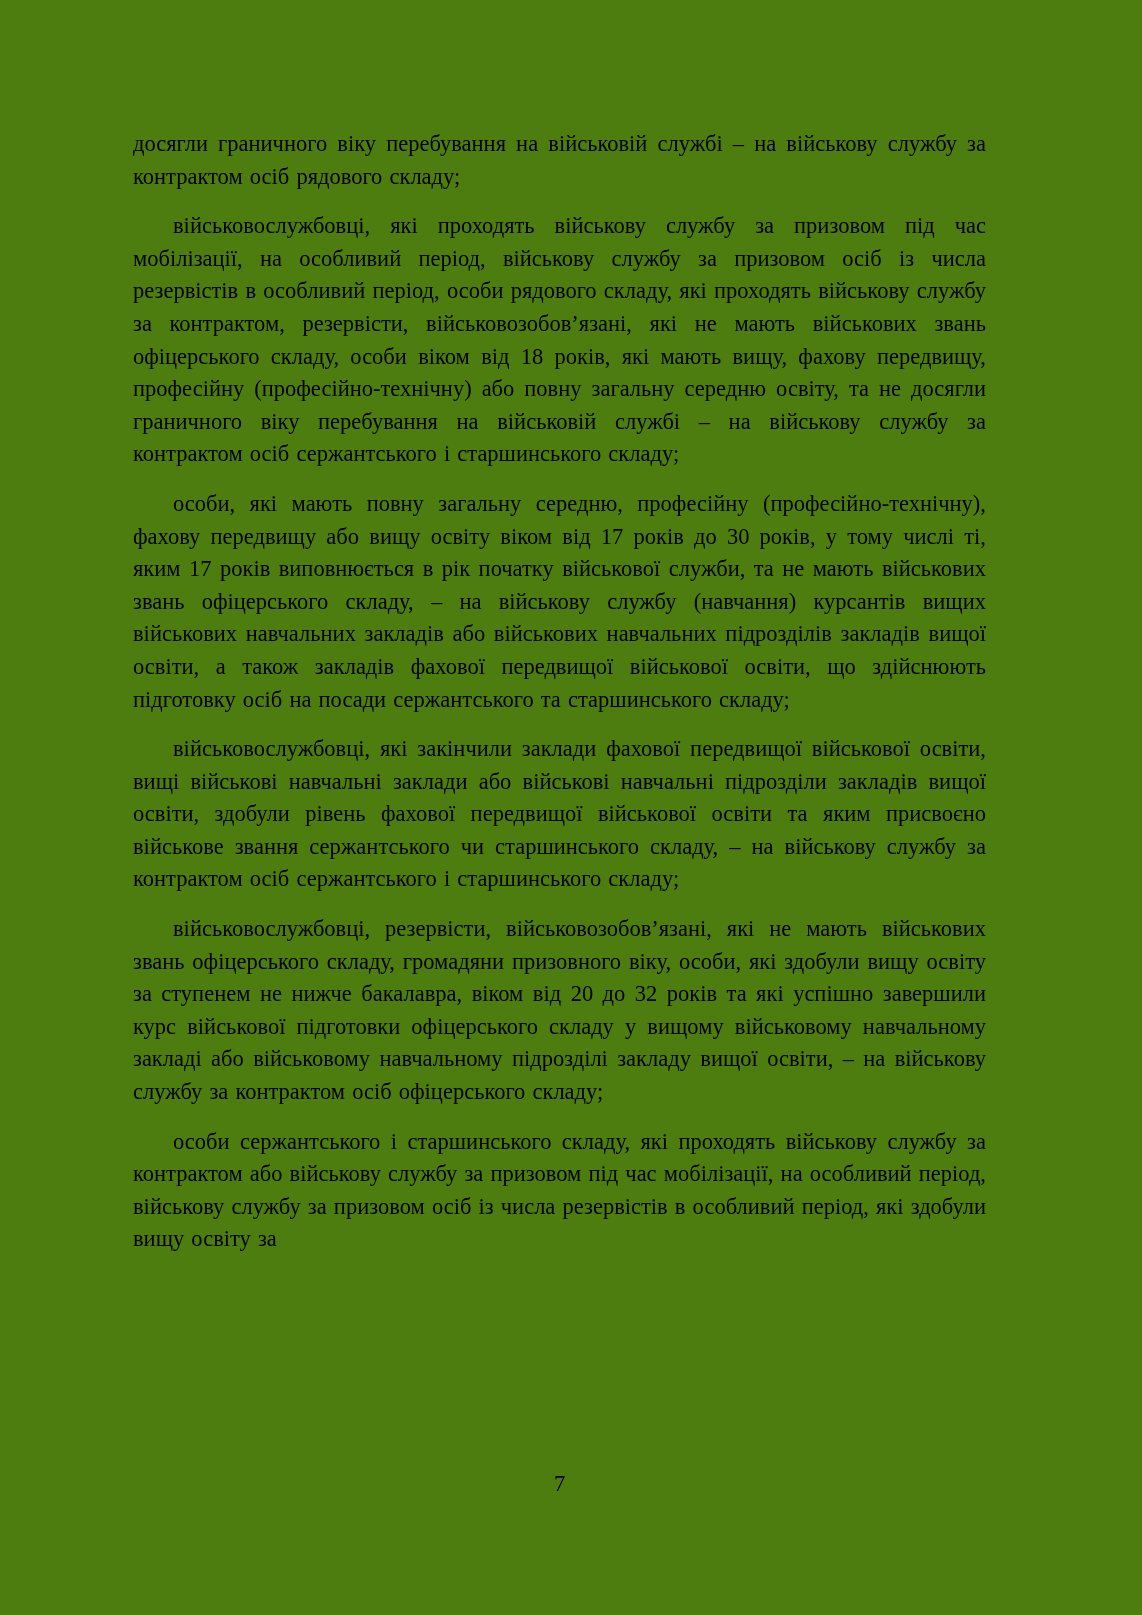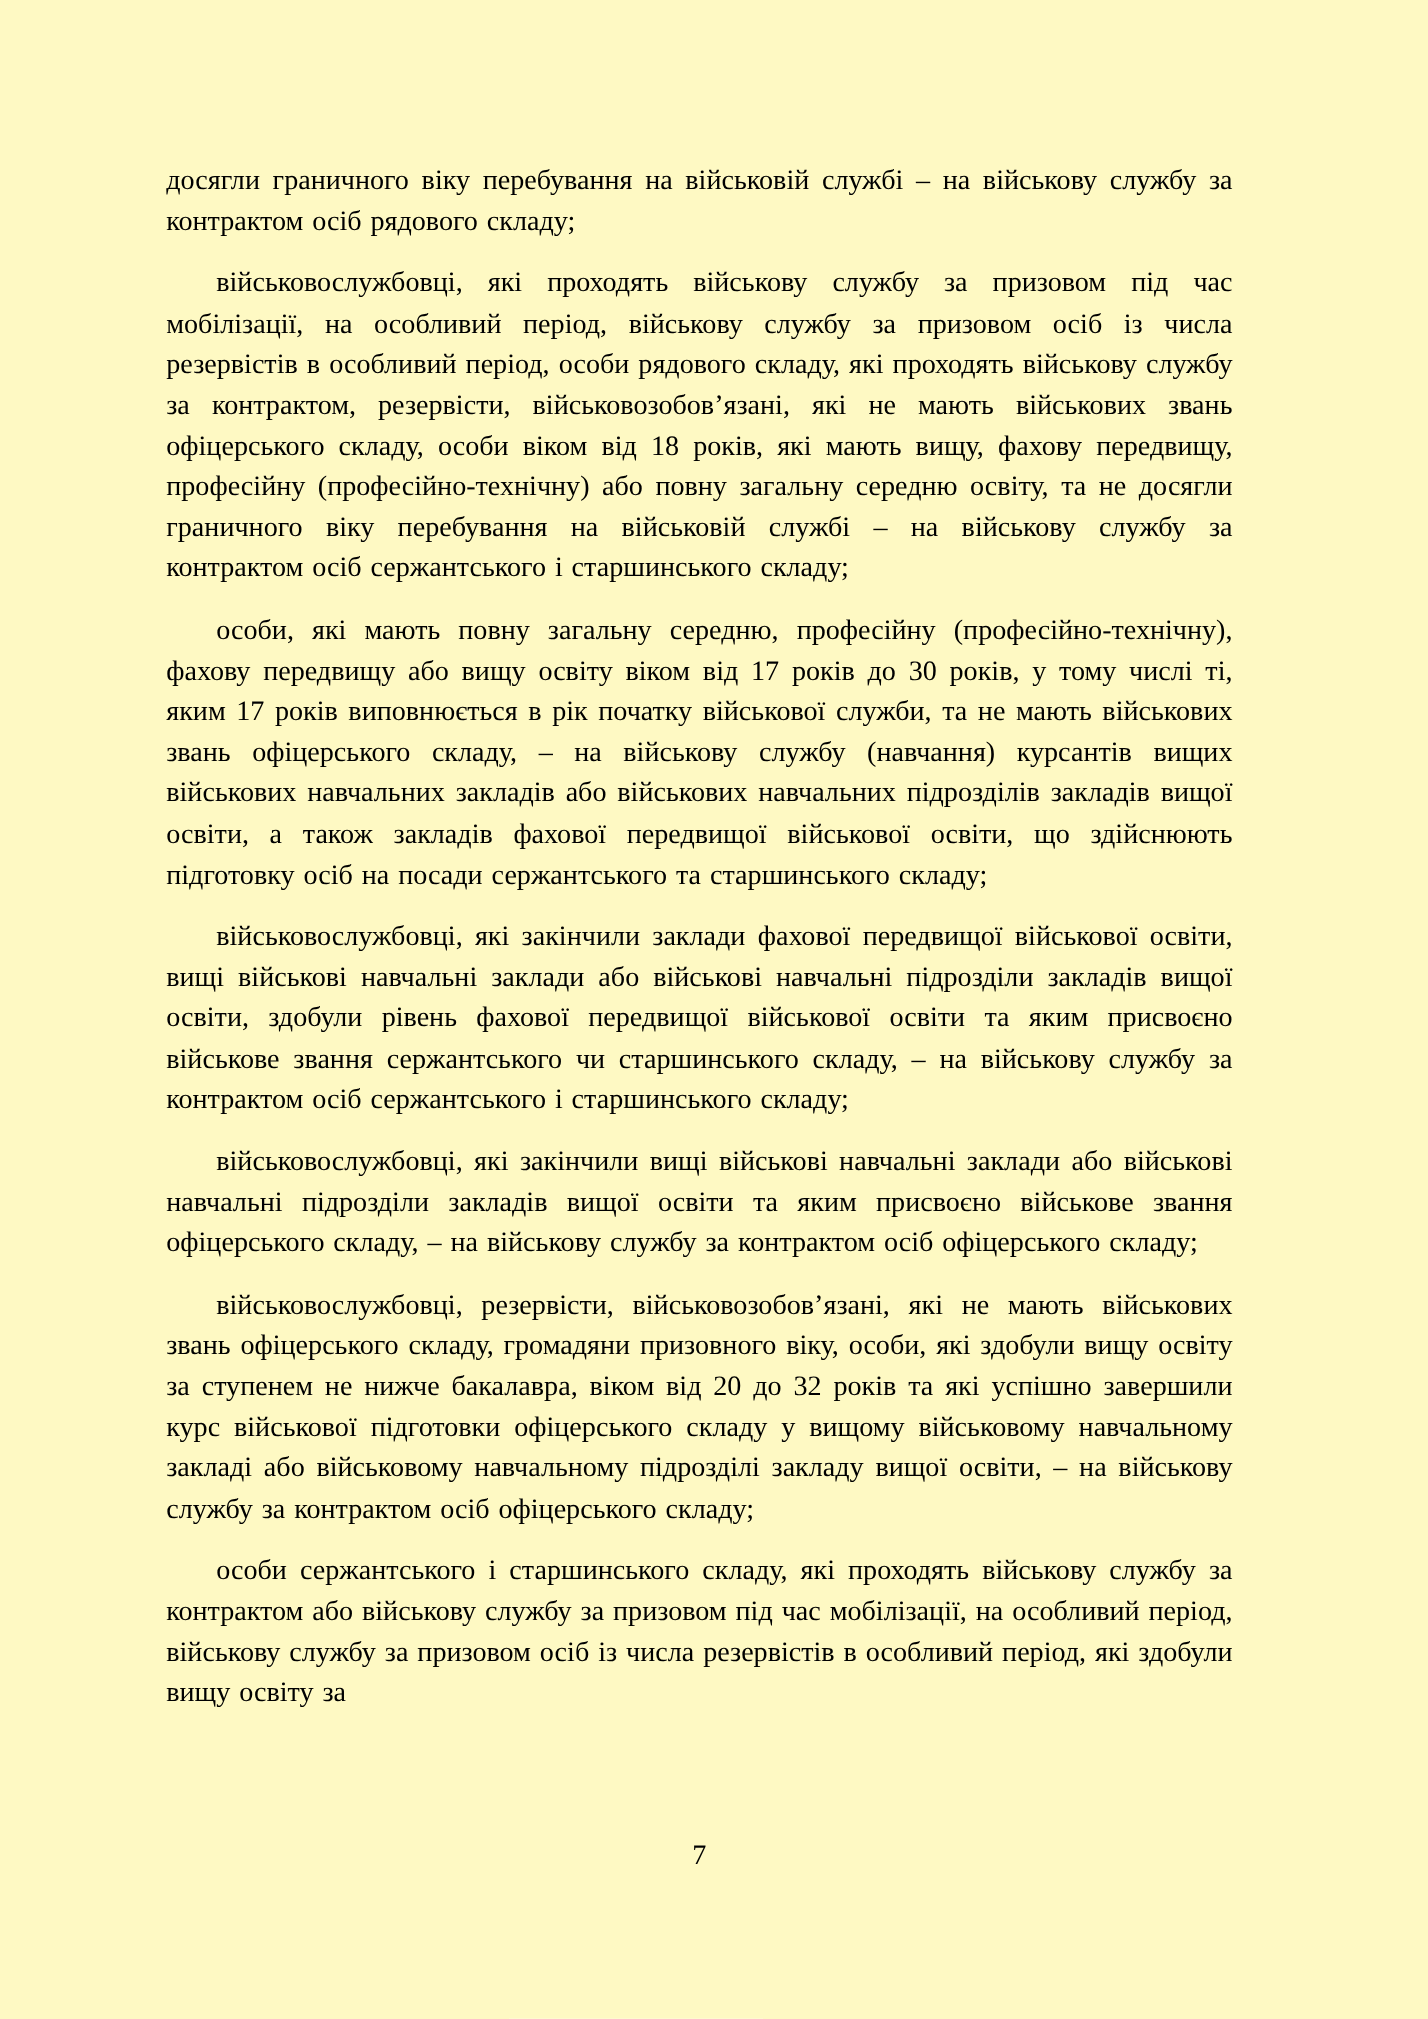--- a/index.html
+++ b/index.html
@@ -9,21 +9,21 @@
   body {
     width: 1142px;
     height: 1615px;
     background: #ffffff;
     position: relative;
     overflow: hidden;
   }
   .page {
     position: absolute;
     inset: 0;
-    background: #fef9c3;
+    background: #4d7c0f;
     color: #000000;
     font-family: "Liberation Serif", "DejaVu Serif", serif;
   }
   .content {
     position: absolute;
     top: 128px;
     left: 133px;
     width: 853px;
     font-size: 22.5px;
     line-height: 32.6px;
@@ -51,18 +51,17 @@
 </style>
 </head>
 <body>
 
 <div class="page">
   <div class="content" id="paragraphs-container">
       <p class="para">досягли граничного віку перебування на військовій службі – на військову службу за контрактом осіб рядового складу;</p>
       <p class="para indent">військовослужбовці, які проходять військову службу за призовом під час мобілізації, на особливий період, військову службу за призовом осіб із числа резервістів в особливий період, особи рядового складу, які проходять військову службу за контрактом, резервісти, військовозобов’язані, які не мають військових звань офіцерського складу, особи віком від 18 років, які мають вищу, фахову передвищу, професійну (професійно-технічну) або повну загальну середню освіту, та не досягли граничного віку перебування на військовій службі – на військову службу за контрактом осіб сержантського і старшинського складу;</p>
       <p class="para indent">особи, які мають повну загальну середню, професійну (професійно-технічну), фахову передвищу або вищу освіту віком від 17 років до 30 років, у тому числі ті, яким 17 років виповнюється в рік початку військової служби, та не мають військових звань офіцерського складу, – на військову службу (навчання) курсантів вищих військових навчальних закладів або військових навчальних підрозділів закладів вищої освіти, а також закладів фахової передвищої військової освіти, що здійснюють підготовку осіб на посади сержантського та старшинського складу;</p>
       <p class="para indent">військовослужбовці, які закінчили заклади фахової передвищої військової освіти, вищі військові навчальні заклади або військові навчальні підрозділи закладів вищої освіти, здобули рівень фахової передвищої військової освіти та яким присвоєно військове звання сержантського чи старшинського складу, – на військову службу за контрактом осіб сержантського і старшинського складу;</p>
-      <p class="para indent">військовослужбовці, які закінчили вищі військові навчальні заклади або військові навчальні підрозділи закладів вищої освіти та яким присвоєно військове звання офіцерського складу, – на військову службу за контрактом осіб офіцерського складу;</p>
       <p class="para indent">військовослужбовці, резервісти, військовозобов’язані, які не мають військових звань офіцерського складу, громадяни призовного віку, особи, які здобули вищу освіту за ступенем не нижче бакалавра, віком від 20 до 32 років та які успішно завершили курс військової підготовки офіцерського складу у вищому військовому навчальному закладі або військовому навчальному підрозділі закладу вищої освіти, – на військову службу за контрактом осіб офіцерського складу;</p>
       <p class="para indent">особи сержантського і старшинського складу, які проходять військову службу за контрактом або військову службу за призовом під час мобілізації, на особливий період, військову службу за призовом осіб із числа резервістів в особливий період, які здобули вищу освіту за</p>
     </div>
   <div class="page-number">7</div>
 </div>
 
 </body></html>

